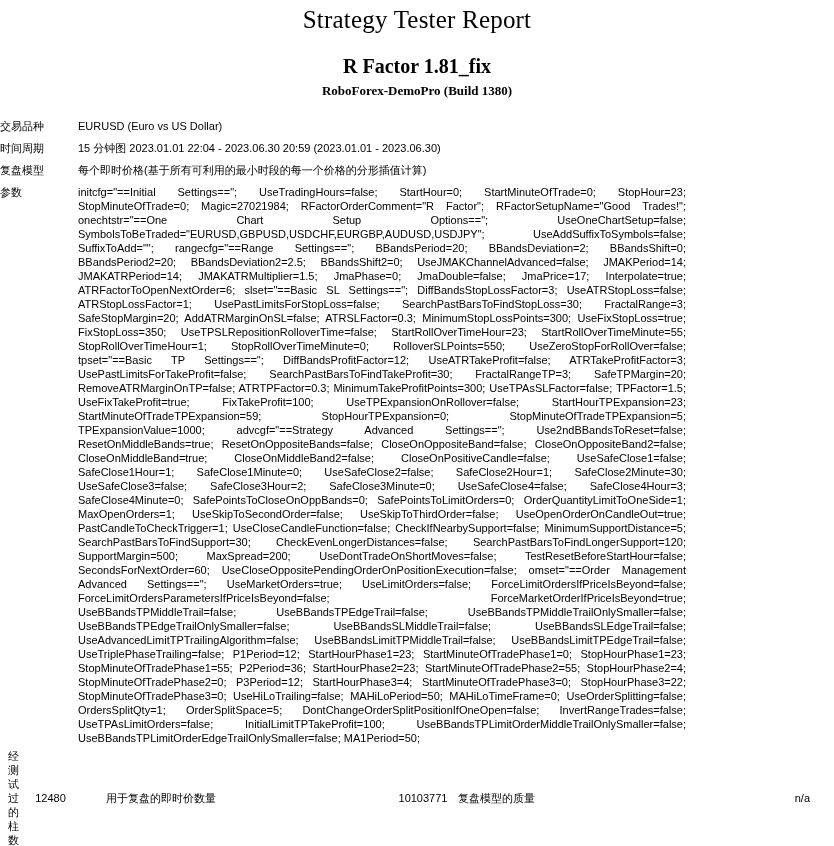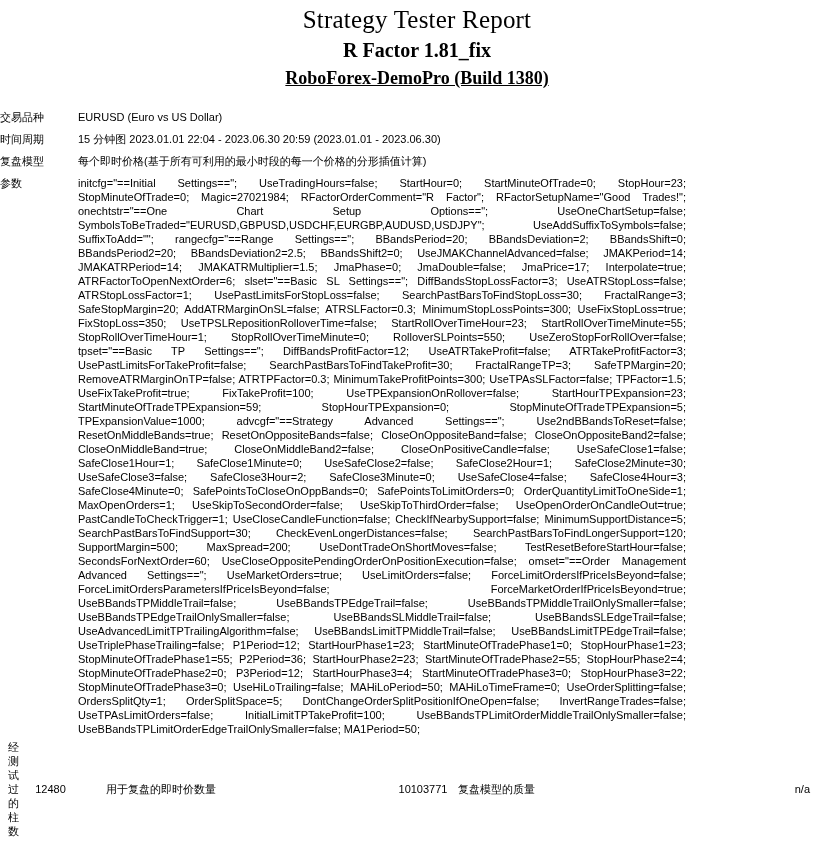--- a/index.html
+++ b/index.html
@@ -28,29 +28,28 @@
     font-weight: normal;
     line-height: 1.25;
     margin: 0;
     letter-spacing: 0.2px;
   }
   .report-subtitle {
     font-family: "Liberation Serif", "DejaVu Serif", serif;
     font-size: 20px;
     font-weight: bold;
     line-height: 1.3;
-    margin: 2px 0 0 0;
+    margin: 18px 0 0 0;
   }
   .report-server {
     font-family: "Liberation Serif", "DejaVu Serif", serif;
-    font-size: 18px;
+    font-size: 13px;
     font-weight: bold;
     line-height: 1.3;
     margin: 4px 0 0 0;
-    text-decoration: underline;
   }
 
   
   .report-table {
     width: 686px;
     border-collapse: collapse;
     table-layout: fixed;
     margin-top: 19px;
   }
   .report-table td {

